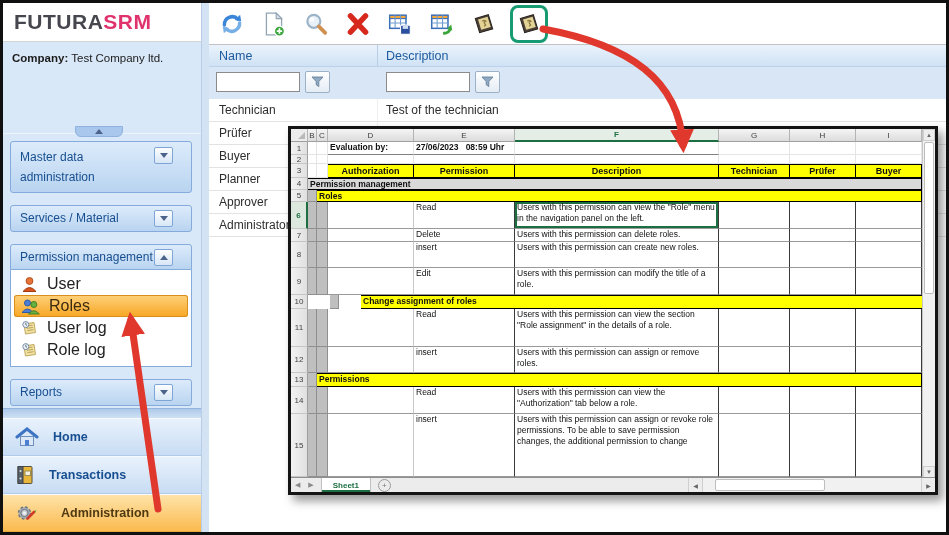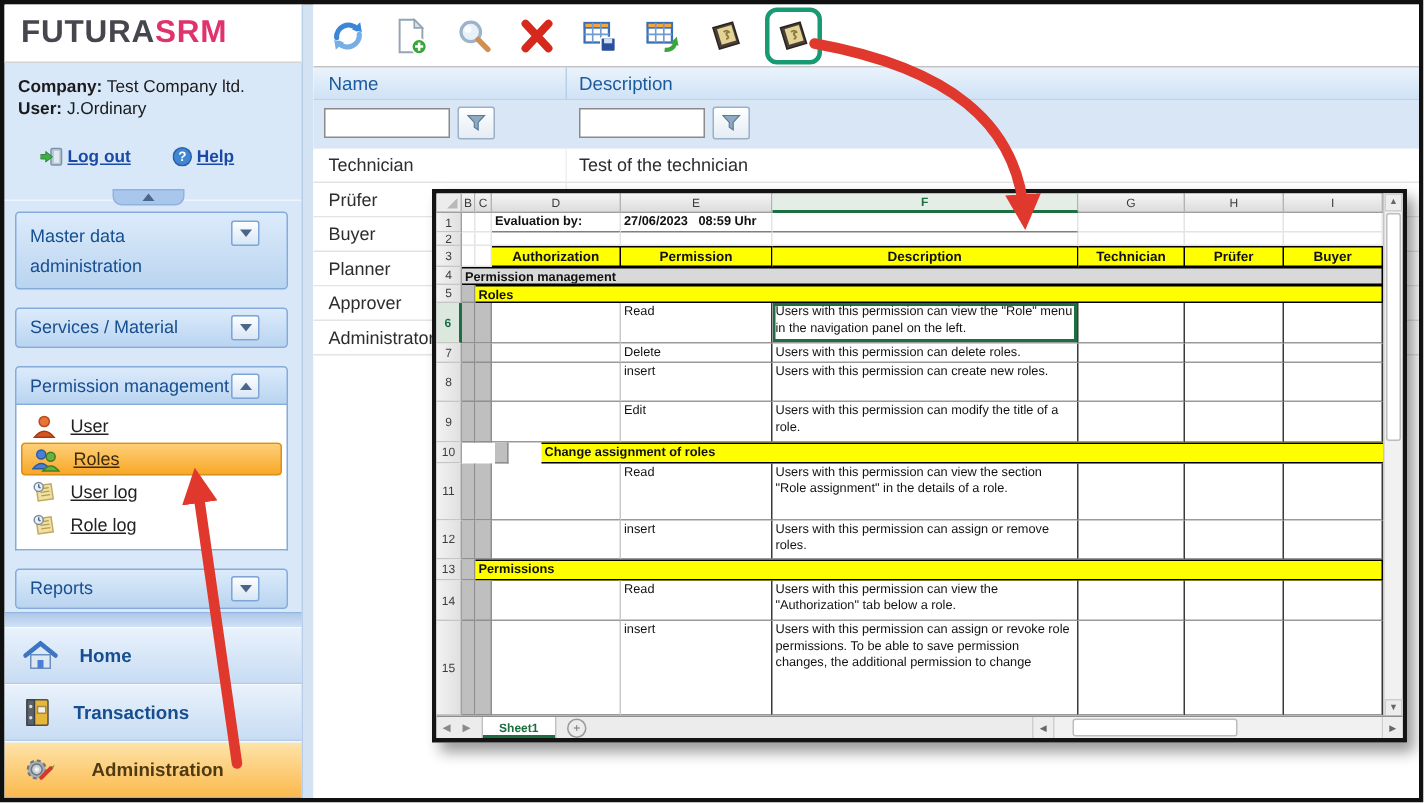--- a/index.html
+++ b/index.html
@@ -25,21 +25,21 @@
   .panel .plab{flex:1;line-height:1.9;}
   .panel.tall{height:52px;}
   .panel.tall .plab{width:110px;line-height:1.7;}
   .panel.short{height:27px;}
   .pbtn{width:19px;height:17px;box-sizing:border-box;border:1px solid #7fa5d6;border-radius:2px;
     background:linear-gradient(#fdfefe,#d7e6f6);display:flex;align-items:center;justify-content:center;cursor:pointer;}
   .tri-down{width:0;height:0;border:4px solid transparent;border-top:5px solid #4d648a;margin-top:4px;}
   .tri-up{width:0;height:0;border:4px solid transparent;border-bottom:5px solid #4d648a;margin-bottom:4px;}
   .pheader-exp{margin-bottom:0;border-radius:3px 3px 0 0;height:26px;}
   .pbody{box-sizing:border-box;border:1px solid #85aadc;border-top:none;background:#fff;padding:3px 3px 5px 3px;margin-bottom:12px;}
-  .pitem{height:22px;display:flex;align-items:center;gap:9px;padding-left:7px;font-size:12px;color:#222;cursor:pointer;border-radius:3px;text-decoration:underline;}
+  .pitem{height:22px;display:flex;align-items:center;gap:9px;padding-left:7px;font-size:16px;color:#222;cursor:pointer;border-radius:3px;}
   .pitem.sel{background:linear-gradient(#fed17c,#f8a623);box-shadow:inset 0 0 0 1px #d88f1b;color:#3a2a10;}
   .icn{display:inline-flex;align-items:center;justify-content:center;}
   .icn svg{display:block;}
   
   .bottomnav{position:absolute;left:0;bottom:0;width:198px;}
   .bn-strip{height:9px;background:linear-gradient(#aec9ea,#cfe1f5);border-top:1px solid #93b4dc;}
   .bnitem{height:36px;display:flex;align-items:center;gap:14px;padding-left:12px;
     background:linear-gradient(#e9f2fc,#c8dcf3);border-top:1px solid #f6fafd;border-bottom:1px solid #b3cbe9;
     color:#174e90;font-size:12.5px;font-weight:bold;cursor:pointer;}
   .bnitem.sel{background:linear-gradient(#fee3a9,#fbba4e);border-bottom:1px solid #e3a93f;color:#503a12;gap:24px;}
@@ -112,42 +112,20 @@
 
 <div id="screen">
 
   <aside id="sidebar">
     <div class="logo">
       <span class="brand">FUTURA</span>
         <span class="product">SRM</span>
     </div>
     <div class="uinfo">
       <div><b>Company:</b> <span>Test Company ltd.</span></div>
-      <div><b>User:</b> <span>J.Ordinary</span></div>
-    </div>
-    <div class="links">
-      <a>
-          <span class="icn">
-            <svg width="15" height="13" viewBox="0 0 15 13">
-              <rect x="7" y="1" width="7" height="11" rx="1" fill="#b9c9da" stroke="#7d93a8"></rect>
-              <rect x="9" y="2.5" width="3.5" height="8" fill="#dfe9f2"></rect>
-              <path d="M8 6.5 L3.5 3 v2 H0 v3 h3.5 v2 z" fill="#3fae49" stroke="#2c7d34" stroke-width=".6"></path>
-            </svg>
-          </span>
-          <span>Log out</span>
-        </a>
-      <a>
-          <span class="icn">
-            <svg width="13" height="13" viewBox="0 0 13 13">
-              <circle cx="6.5" cy="6.5" r="6" fill="#4186d4" stroke="#2a5fa8"></circle>
-              <text x="6.5" y="9.6" text-anchor="middle" font-size="9" font-family="Liberation Sans,sans-serif" font-weight="bold" fill="#fff">?</text>
-            </svg>
-          </span>
-          <span>Help</span>
-        </a>
     </div>
     <div class="handle-line"></div>
     <div class="collapse-handle">
         <span class="tri-up-s"></span>
       </div>
 
     <div class="panels">
       <div class="panel tall">
         <span class="plab">Master data administration</span>
         <span class="pbtn" style="align-self:flex-start;margin-top:5px">

